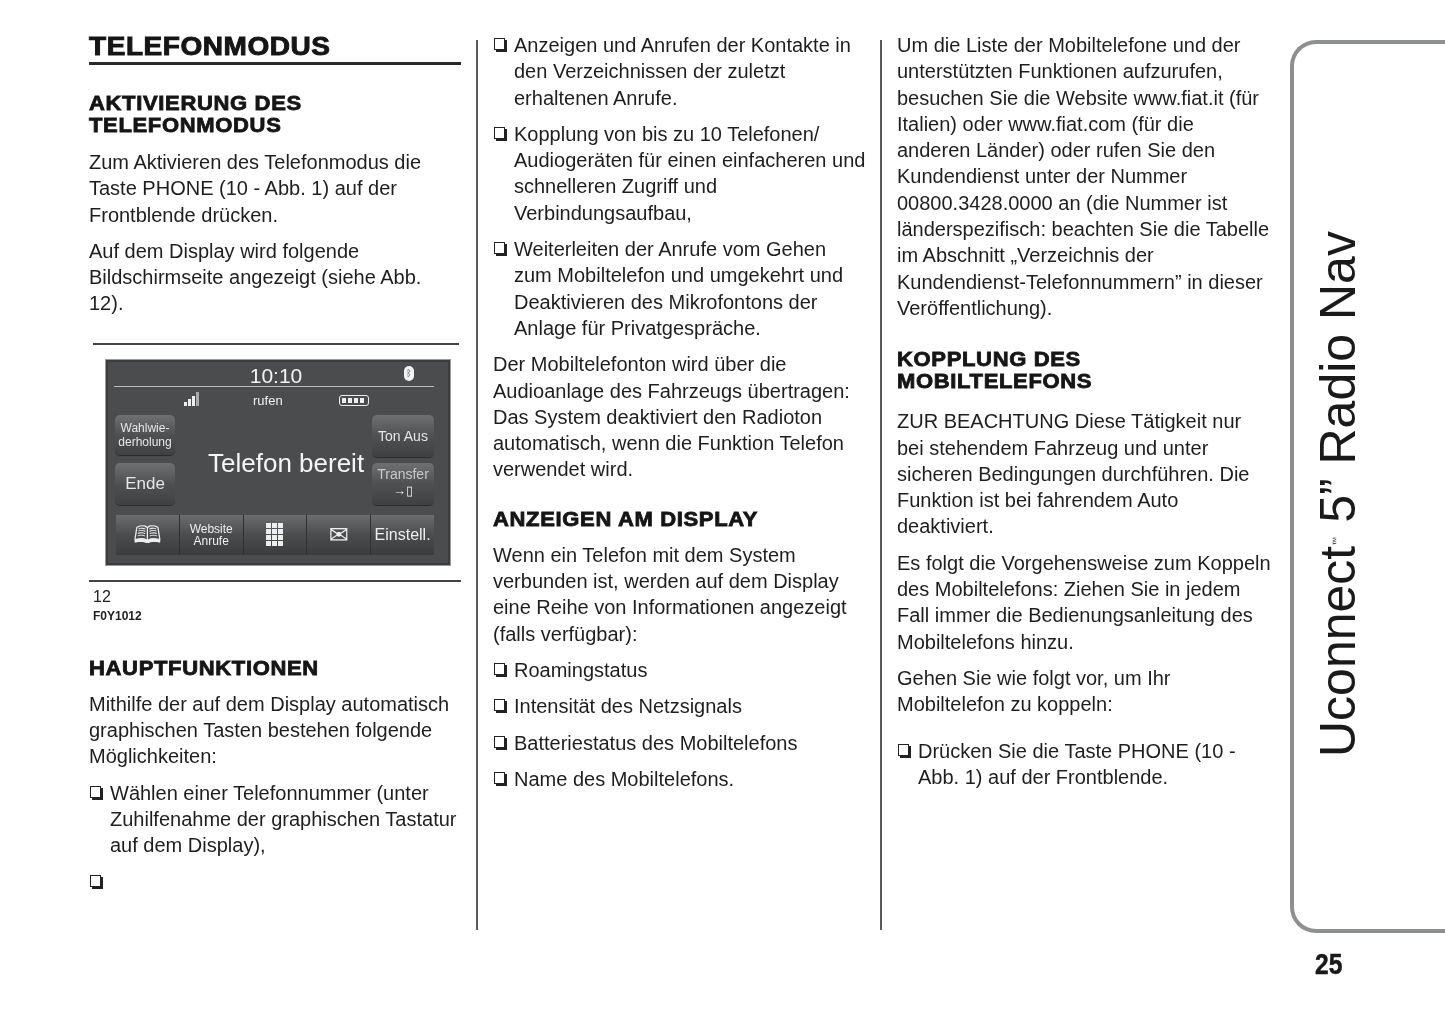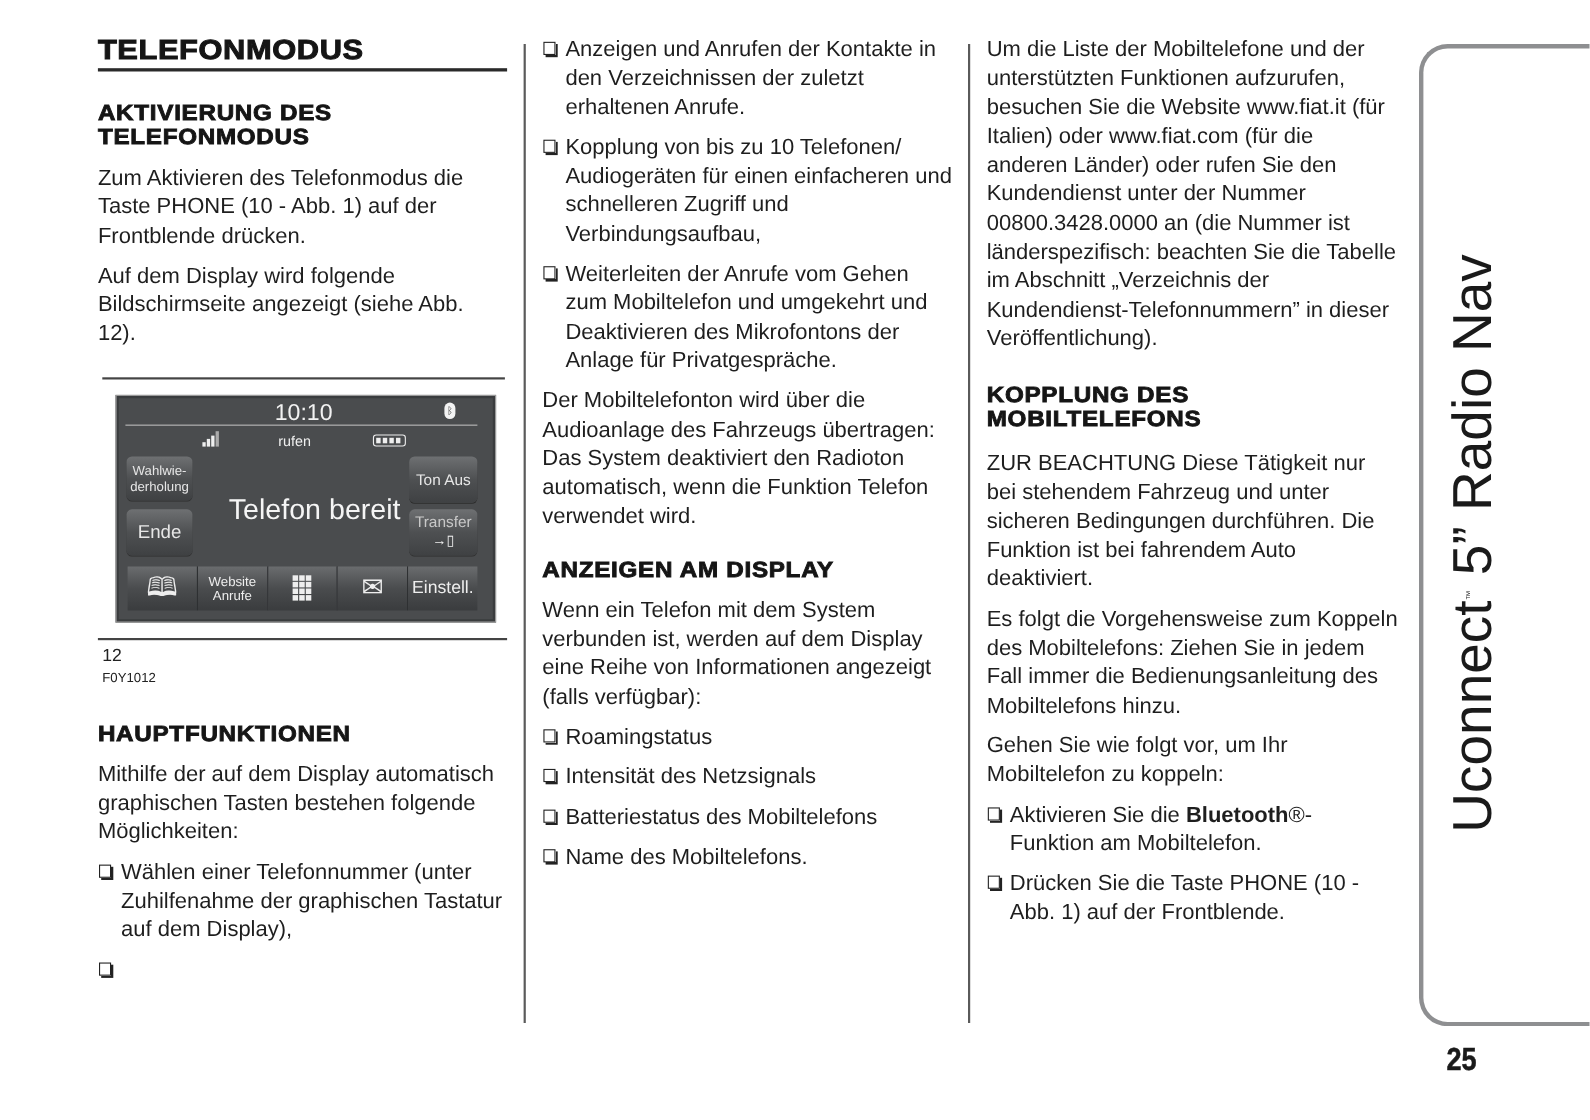--- a/index.html
+++ b/index.html
@@ -36,21 +36,21 @@
   .scr-batt { position: absolute; top: 35px; left: 233px; width: 28px; height: 9px; border: 1.5px solid #eee; border-radius: 3px; }
   .scr-batt span { position: absolute; top: 2px; width: 4px; height: 5px; background: #eee; }
   .scr-btn { position: absolute; background: linear-gradient(#6e7072, #4e5052 50%, #3f4143); border-radius: 5px;
              color: #e6e6e6; text-align: center; box-shadow: 0 1px 0 #2c2c2c; }
   .scr-main { position: absolute; top: 88px; left: 102px; font-size: 26px; color: #f5f5f5; }
   .scr-bar { position: absolute; left: 10px; right: 16px; top: 155px; height: 40px; display: flex; }
   .scr-bar .cell { flex: 1; background: linear-gradient(#6a6c6e, #4a4c4e 50%, #3a3c3e); border-right: 1px solid #2e3032;
                    display: flex; align-items: center; justify-content: center; color: #eee; font-size: 12px; line-height: 12px; text-align: center; }
   .fig-caption { display: flex; justify-content: space-between; margin-top: 14px; padding: 0 6px 0 4px; border-top: 2px solid #444; padding-top: 6px; flex-direction: column; }
   .fig-num { font-size: 16px; color: #222; }
-  .fig-code { font-size: 12px; font-weight: normal; color: #222; margin-top: 3px; }
+  .fig-code { font-size: 12px; font-weight: bold; color: #222; margin-top: 3px; }
 
   
   .side-tab { position: absolute; left: 1290px; top: 40px; width: 170px; height: 893px; border: 4px solid #8e8f91;
               border-right: none; border-radius: 26px 0 0 26px; box-sizing: border-box; }
   .side-title { position: absolute; left: 1313px; top: 757px; transform: rotate(-90deg); transform-origin: left top;
                 white-space: nowrap; font-size: 50px; color: #1a1a1a; line-height: 50px; }
   .side-title sup { font-size: 9px; vertical-align: top; position: relative; top: -2px; }
   .page-num { position: absolute; left: 1315px; top: 948px; font-size: 29px; font-weight: 900; color: #1a1a1a;
               transform: scaleX(0.85); transform-origin: left; -webkit-text-stroke: 0.5px #1a1a1a; }
 </style>
@@ -179,21 +179,20 @@
     <span>KOPPLUNG DES</span><br>
     <span>MOBILTELEFONS</span>
   </h2>
   <div style="height:16px"></div>
   <p>ZUR BEACHTUNG Diese Tätigkeit nur bei stehendem Fahrzeug und unter sicheren Bedingungen durchführen. Die Funktion ist bei fahrendem Auto deaktiviert.</p>
   <div class="gap-s"></div>
   <p>Es folgt die Vorgehensweise zum Koppeln des Mobiltelefons: Ziehen Sie in jedem Fall immer die Bedienungsanleitung des Mobiltelefons hinzu.</p>
   <div class="gap-s"></div>
   <p>Gehen Sie wie folgt vor, um Ihr Mobiltelefon zu koppeln:</p>
   <div class="gap-s"></div>
-  <div class="bullet"><span class="box"></span><span>Aktivieren Sie die </span><b>Bluetooth</b><span>®- Funktion am Mobiltelefon.</span></div>
   <div class="gap-s"></div>
   <div class="bullet"><span class="box"></span><span>Drücken Sie die Taste PHONE (10 - Abb. 1) auf der Frontblende.</span></div>
 </div>
 
 <div class="side-tab"></div>
 <div class="side-title">
   <span>Uconnect</span><sup>™</sup><span> 5” Radio Nav</span>
 </div>
 <div class="page-num">25</div>
 

